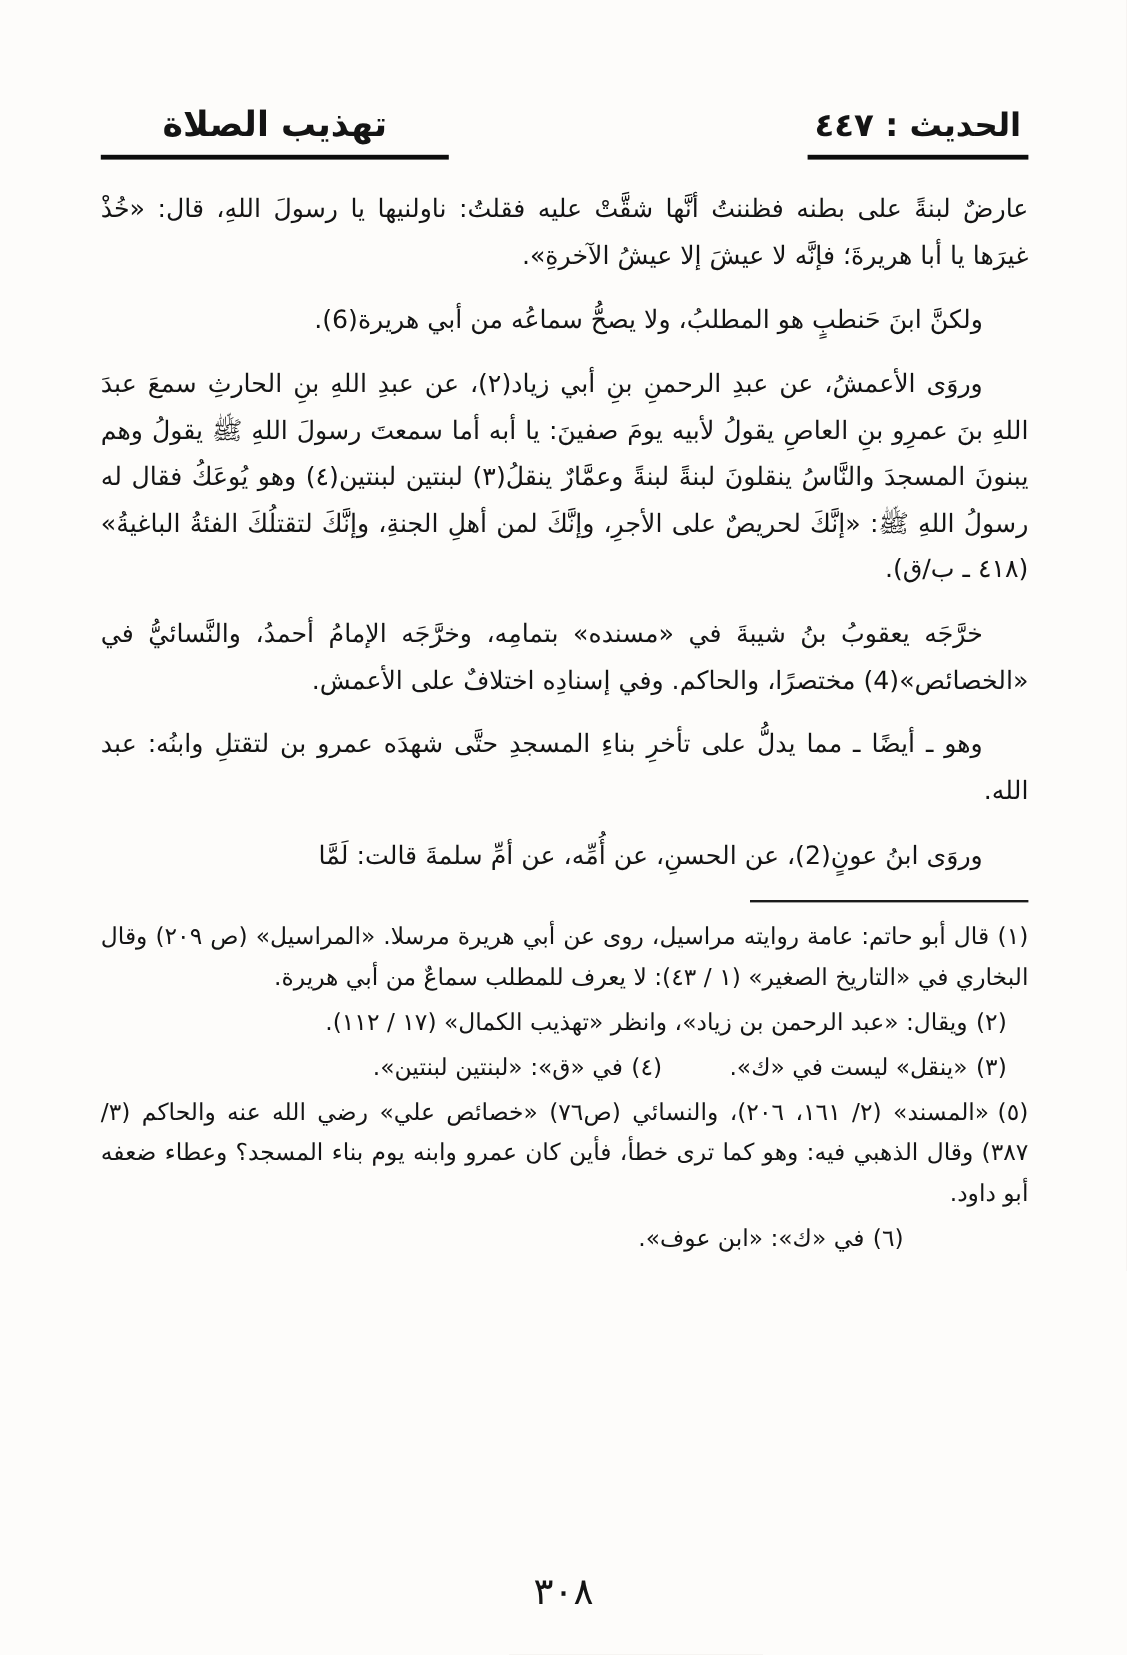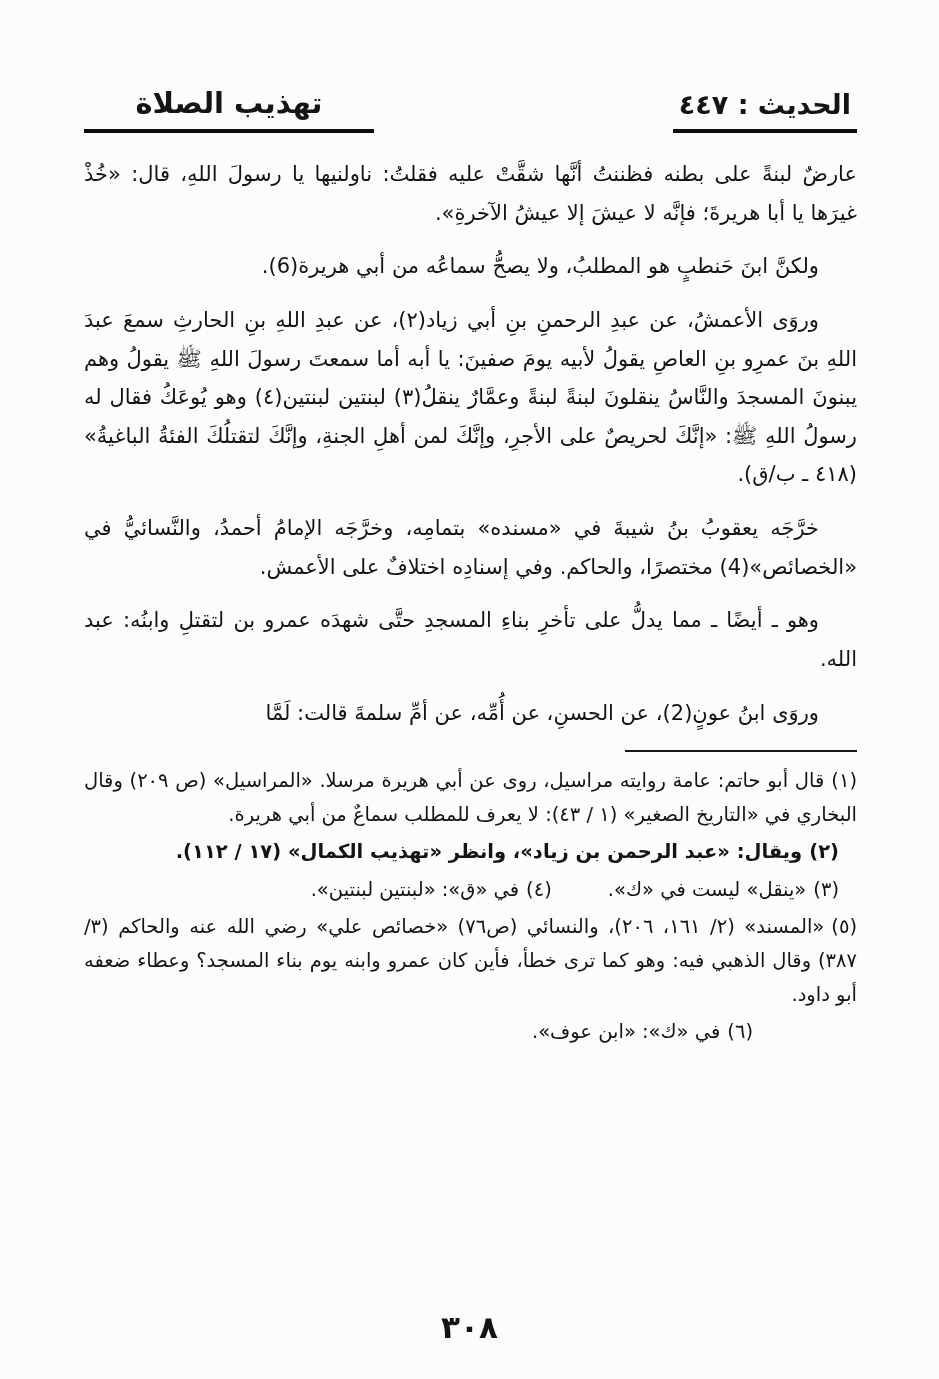--- a/index.html
+++ b/index.html
@@ -46,40 +46,40 @@
   .para.no-indent { text-indent: 0; }
   
   .footnote-sep {
     width: 232px;
     border-top: 2px solid #1a1a1a;
     margin: 18px 0 12px 0;
   }
   .footnotes { font-size: 19.5px; line-height: 1.75; }
   .fn { margin: 0 0 3px 0; text-align: justify; }
   .fn-marker { margin-left: 7px; white-space: nowrap; }
-  .fn-indent-sm { padding-right: 18px; font-weight: bold; }
+  .fn-indent-sm { padding-right: 18px; }
   .fn-indent-lg { padding-right: 104px; }
   .fn-row {
     display: flex;
     gap: 56px;
     padding-right: 18px;
     margin-bottom: 3px;
   }
   .fn-row .fn { margin: 0; }
   
   .page-footer {
     position: absolute;
     left: 0;
     right: 0;
     bottom: 34px;
     text-align: center;
   }
   .page-number {
     font-size: 31px;
-    font-weight: bold;
+    font-weight: normal;
     letter-spacing: 4px;
     text-align: center;
   }
 </style>
 </head>
 <body>
 
 <div class="page">
 
   <header class="page-header">

